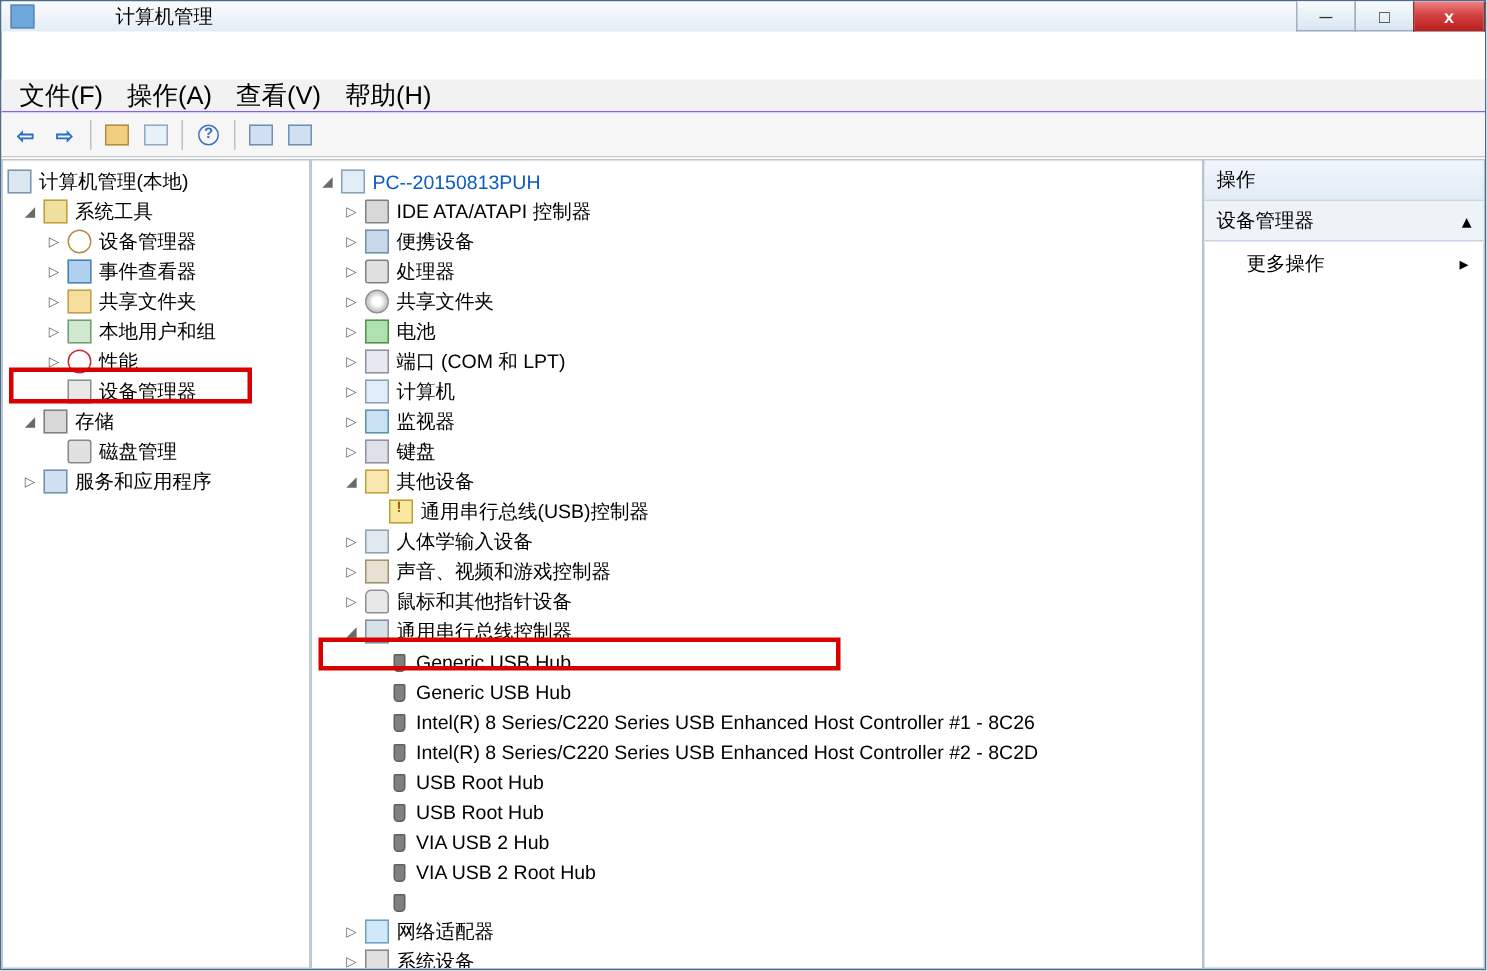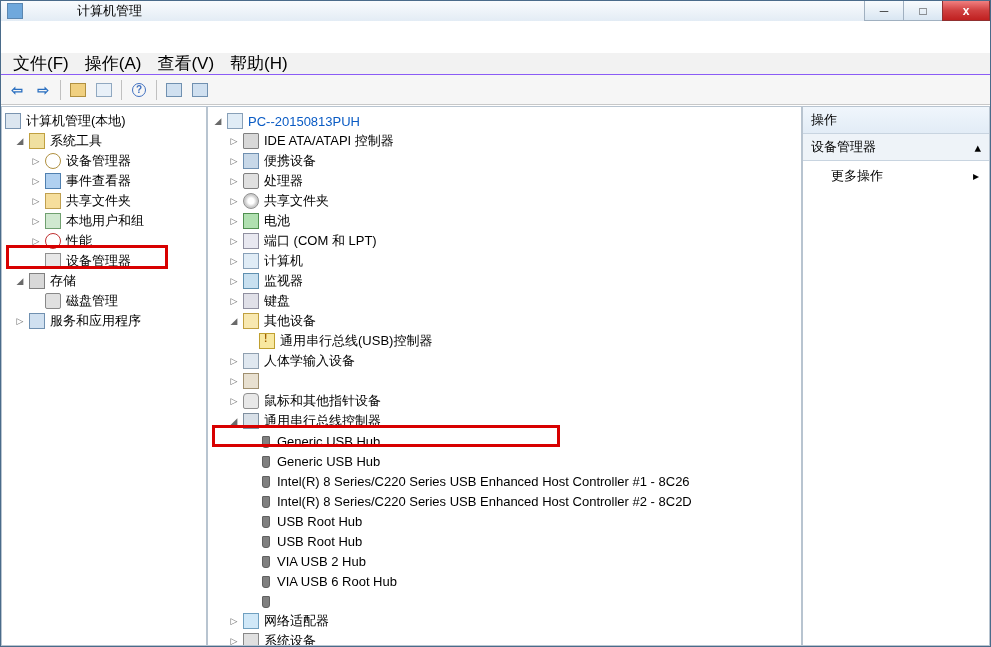--- a/index.html
+++ b/index.html
@@ -271,20 +271,21 @@
         <div class="node">
             <span class="indent" style="width:16px"></span>
             <span class="expander">▷</span>
             <span class="ticon2 ico-hid"></span>
             <span class="nlabel">人体学输入设备</span>
           </div>
         <div class="node">
             <span class="indent" style="width:16px"></span>
             <span class="expander">▷</span>
             <span class="ticon2 ico-snd"></span>
+            <span class="nlabel">声音、视频和游戏控制器</span>
           </div>
         <div class="node">
             <span class="indent" style="width:16px"></span>
             <span class="expander">▷</span>
             <span class="ticon2 ico-mouse"></span>
             <span class="nlabel">鼠标和其他指针设备</span>
           </div>
         <div class="node">
             <span class="indent" style="width:16px"></span>
             <span class="expander">◢</span>
@@ -322,21 +323,21 @@
             <span class="nlabel">USB Root Hub</span>
           </div>
         <div class="node">
             <span class="indent" style="width:48px"></span>
             <span class="ticon2 ico-plug"></span>
             <span class="nlabel">VIA USB 2 Hub</span>
           </div>
         <div class="node">
             <span class="indent" style="width:48px"></span>
             <span class="ticon2 ico-plug"></span>
-            <span class="nlabel">VIA USB 6 Root Hub</span>
+            <span class="nlabel">VIA USB 2 Root Hub</span>
           </div>
         <div class="node">
             <span class="indent" style="width:48px"></span>
             <span class="ticon2 ico-plug"></span>
           </div>
         <div class="node">
             <span class="indent" style="width:16px"></span>
             <span class="expander">▷</span>
             <span class="ticon2 ico-net"></span>
             <span class="nlabel">网络适配器</span>

